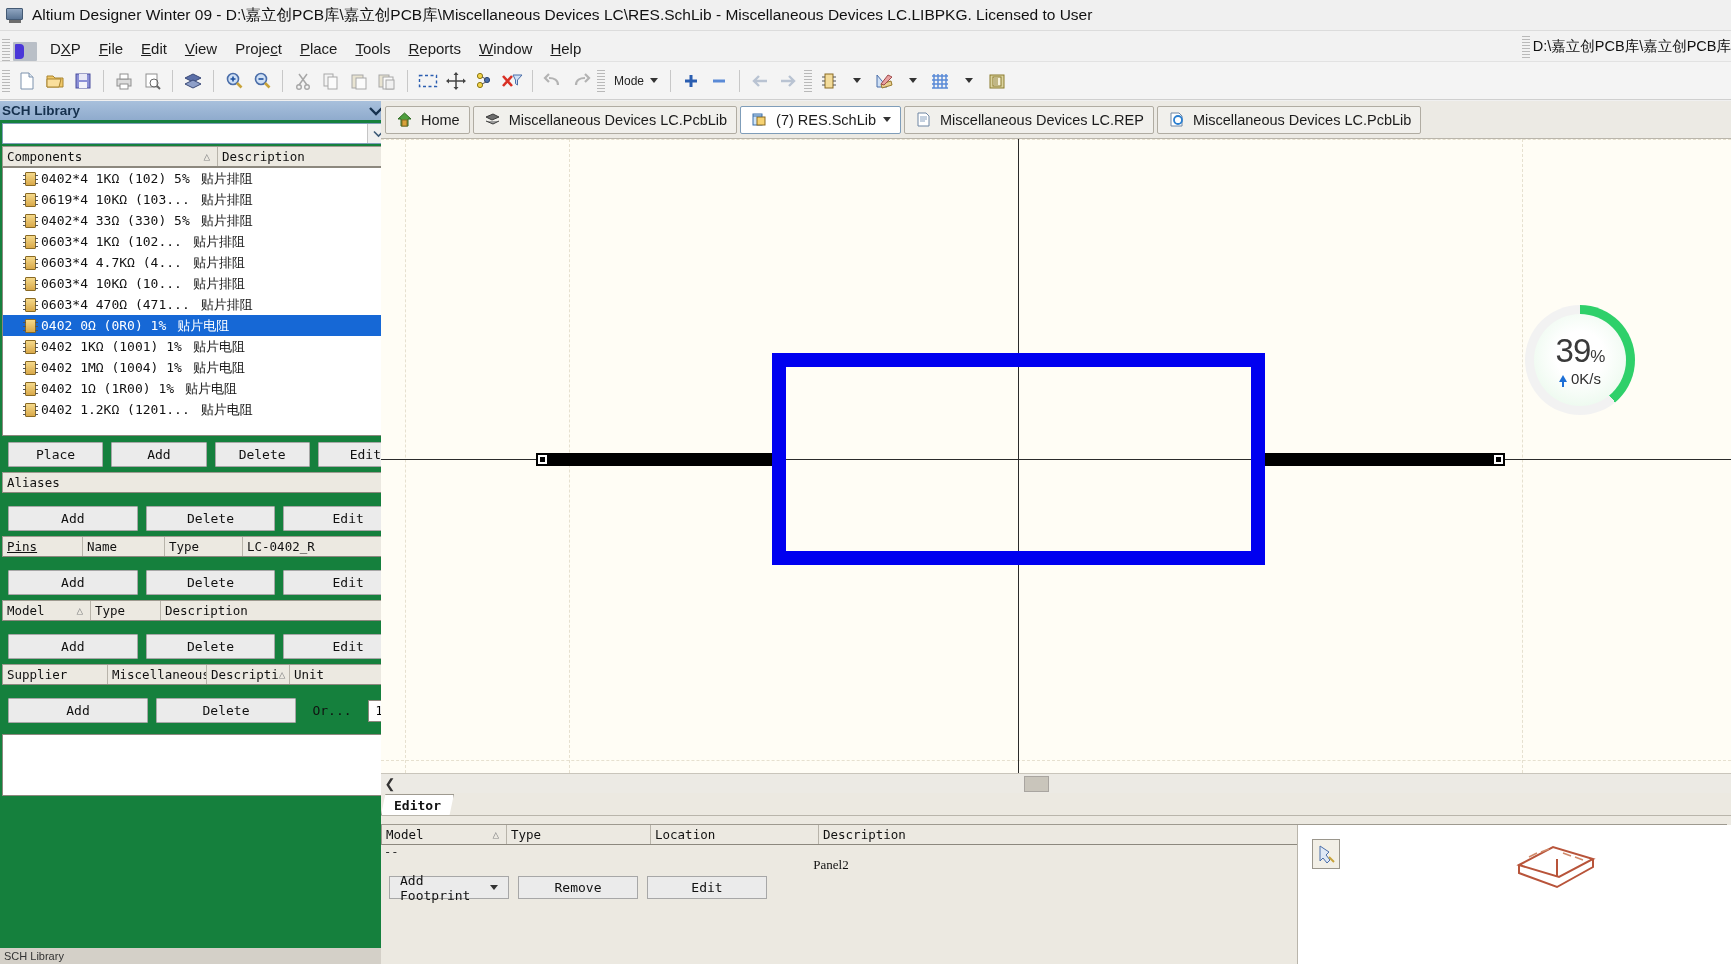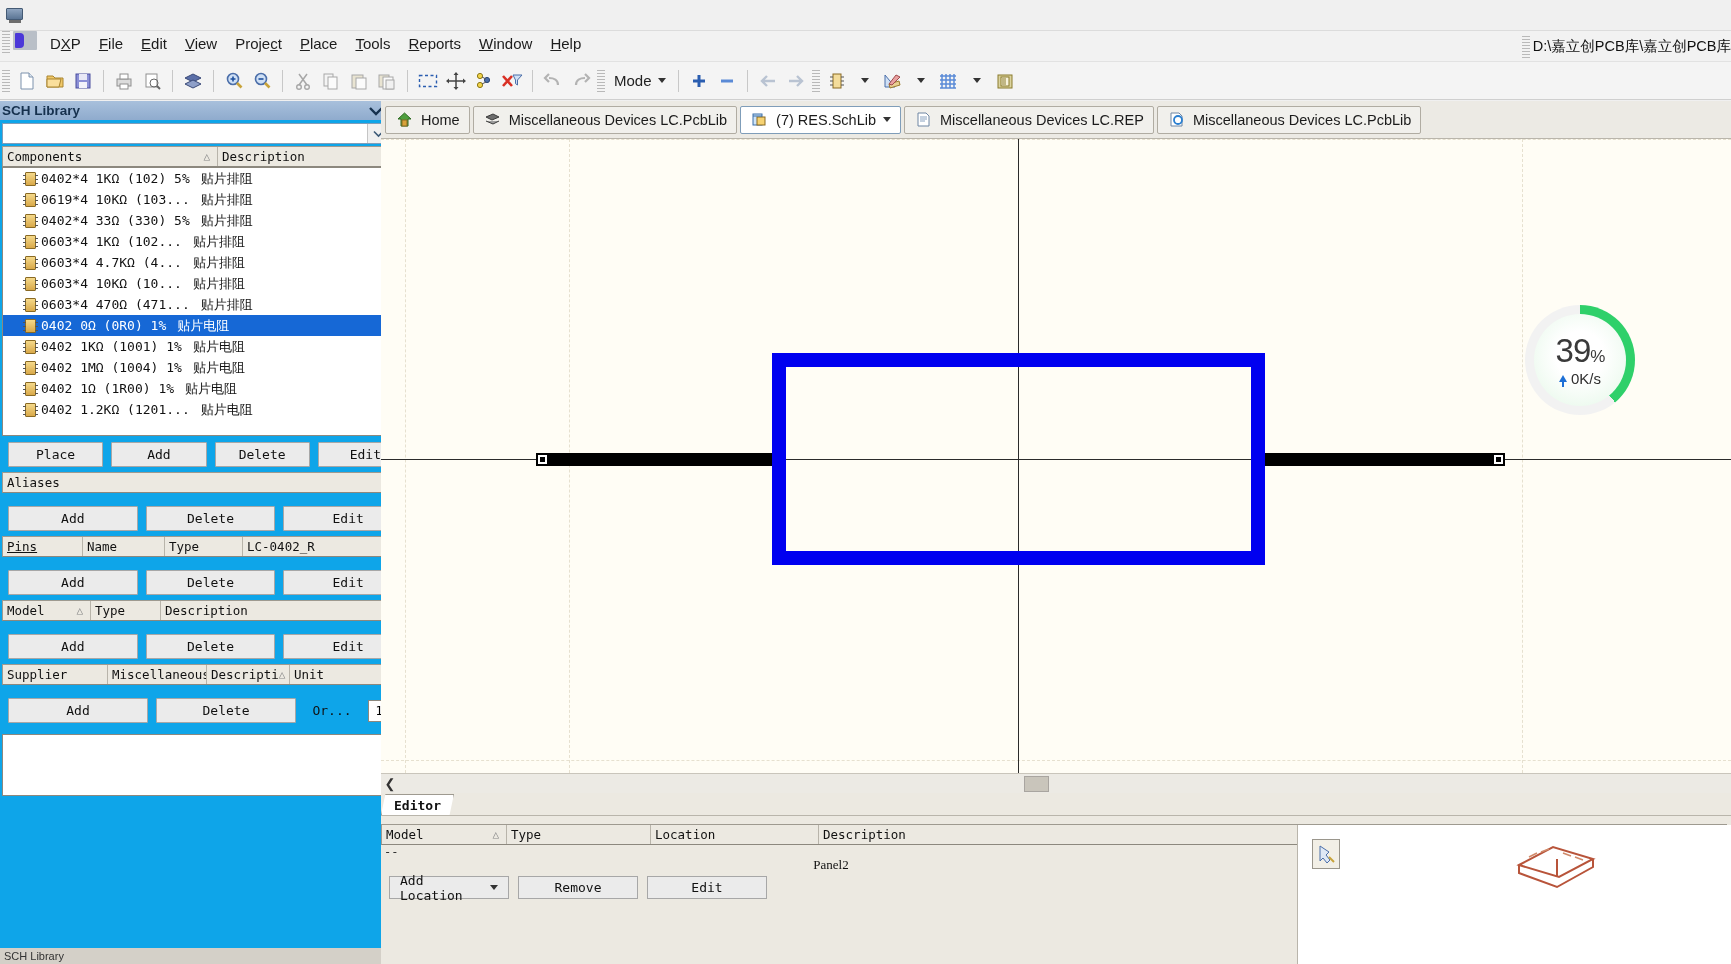--- a/index.html
+++ b/index.html
@@ -31,21 +31,21 @@
   .titlebar .app-icon .base{
     position:absolute;left:4px;top:15px;width:12px;height:3px;background:#6d6d6d;
   }
   .titlebar .title-text{
     font-size:15.5px;color:#111;white-space:nowrap;
   }
 
   
   .menubar{
     height:31px;background:#f2f2f2;
-    display:flex;align-items:flex-start;
+    display:flex;align-items:flex-end;
     border-bottom:1px solid #e2e2e2;
     position:relative;
   }
   .grip{
     width:8px;height:22px;margin:0 3px 0 2px;
     background-image:repeating-linear-gradient(to bottom,#b9b9b9 0 1px,transparent 1px 3px);
     flex:0 0 8px;
   }
   .dxp-logo{
     width:24px;height:19px;margin-right:4px;flex:0 0 24px;
@@ -71,28 +71,28 @@
     height:38px;background:#f4f4f4;display:flex;align-items:center;
     border-bottom:1px solid #cfcfcf;
   }
   .tb-sep{width:1px;height:22px;background:#c8c8c8;margin:0 6px;flex:0 0 1px;}
   .tb-btn{
     width:28px;height:28px;flex:0 0 28px;display:flex;align-items:center;justify-content:center;
     position:relative;
   }
   .tb-btn svg{display:block;}
   .mode-btn{
-    display:flex;align-items:center;gap:6px;padding:3px 6px;font-size:15px;color:#222;
+    display:flex;align-items:center;gap:6px;padding:3px 6px;font-size:12px;color:#222;
   }
   .caret{width:0;height:0;border-left:4px solid transparent;border-right:4px solid transparent;border-top:5px solid #333;}
 
   
   .leftpanel{
     position:absolute;left:0;top:101px;width:421px;bottom:0;
-    background:#0ea5e9;
+    background:#15803d;
   }
   .panel-caption{
     height:19px;background:linear-gradient(#a8c0dc,#8fabcd);
     display:flex;align-items:center;
     font-weight:bold;font-size:13.5px;color:#16314e;
     padding-left:2px;
   }
   .panel-caption .cap-sp{flex:1;}
   .cap-ico{width:18px;height:17px;display:flex;align-items:center;justify-content:center;}
   .searchrow{
@@ -299,20 +299,21 @@
   }
 </style>
 </head>
 <body>
 
 <div class="titlebar">
   <div class="app-icon">
     <div class="mon"></div>
       <div class="base"></div>
   </div>
+  <div class="title-text">Altium Designer Winter 09 - D:\嘉立创PCB库\嘉立创PCB库\Miscellaneous Devices LC\RES.SchLib - Miscellaneous Devices LC.LIBPKG. Licensed to User</div>
 </div>
 
 <div class="menubar">
   <div class="grip"></div>
   <div class="dxp-logo"></div>
   <div class="menu-item">D<u>X</u>P</div>
   <div class="menu-item"><u>F</u>ile</div>
   <div class="menu-item"><u>E</u>dit</div>
   <div class="menu-item"><u>V</u>iew</div>
   <div class="menu-item">Proje<u>c</u>t</div>
@@ -907,21 +908,21 @@
       <div class="gh-cell" style="flex:1;border-right:none;">
           <span>Description</span>
         </div>
     </div>
   </div>
   <div class="bp-dashes">--</div>
   <div class="panel2-label" style="width:900px;font-family:Liberation Serif, serif;">Panel2</div>
 
   <div class="bp-btnrow">
     <div class="bp-btn" style="width:120px;justify-content:space-between;">
-      <span>Add Location</span>
+      <span>Add Footprint</span>
       <span class="caret"></span>
     </div>
     <div class="bp-btn" style="width:120px;">Remove</div>
     <div class="bp-btn" style="width:120px;">Edit</div>
   </div>
 
   <div class="bp-right">
     <div class="pane-ico">
       <svg width="20" height="22" viewBox="0 0 20 22">
           <path d="M4 3l9 6-3 3 4 5-3 3-4-5-3 3z" fill="#dfe8f5" stroke="#4b6ea9"></path>

